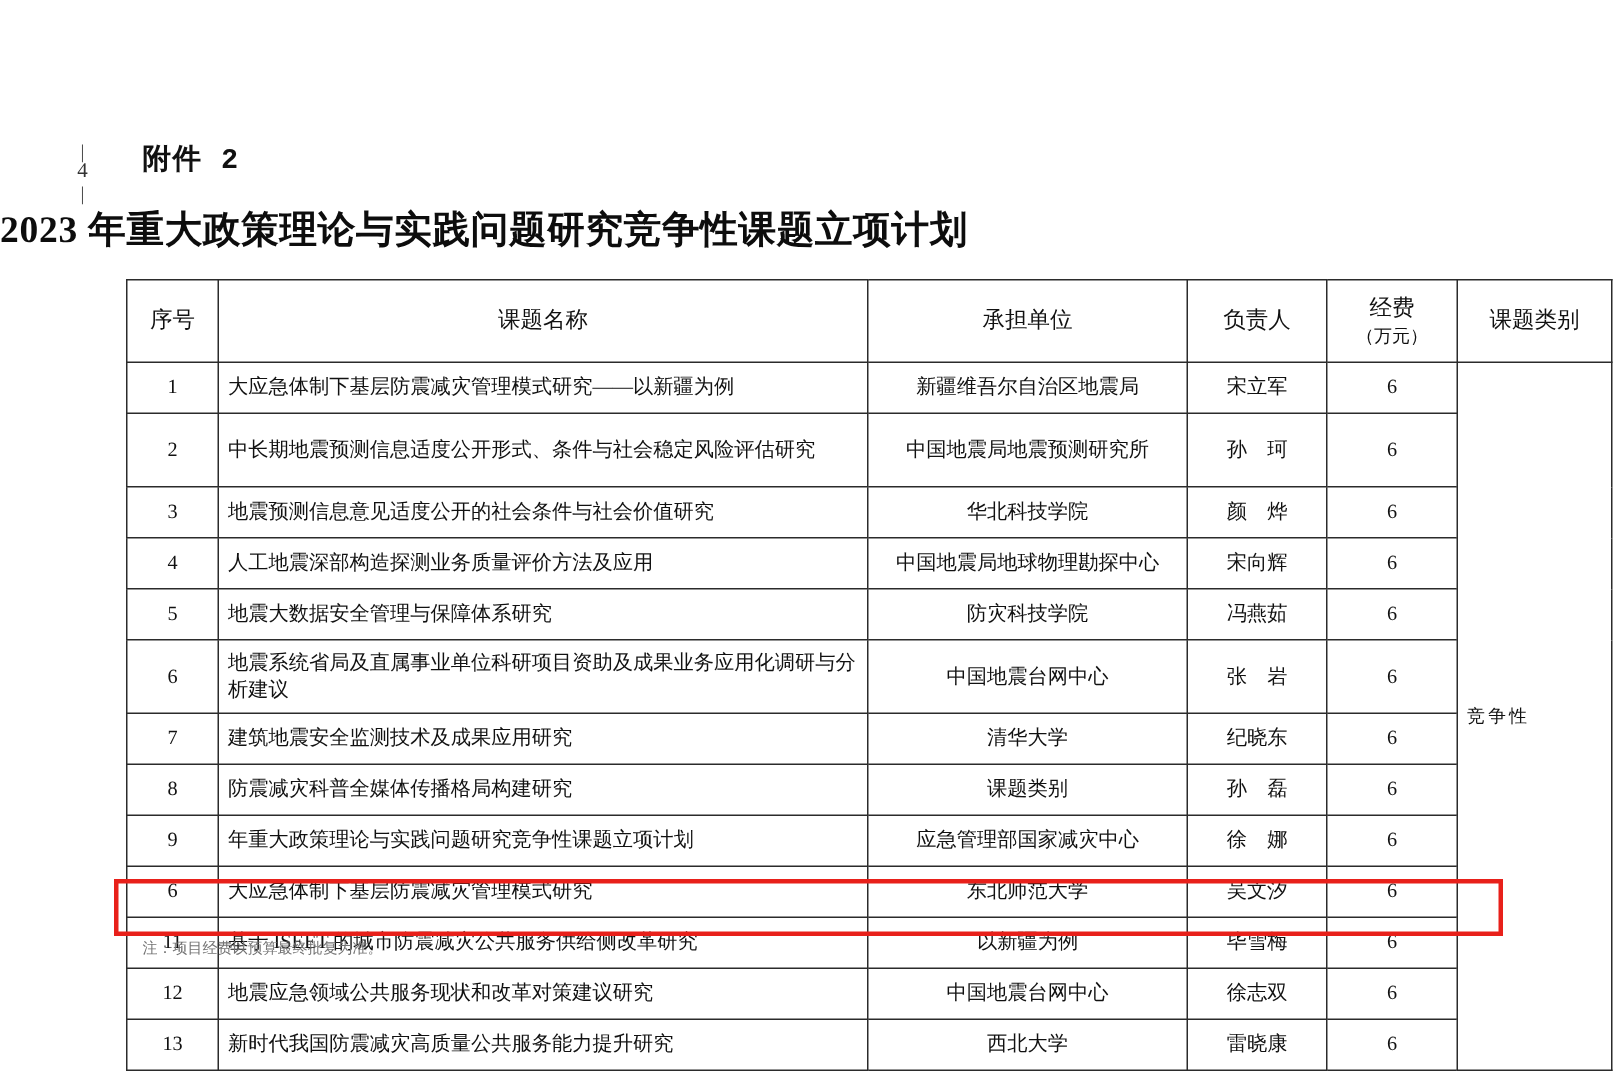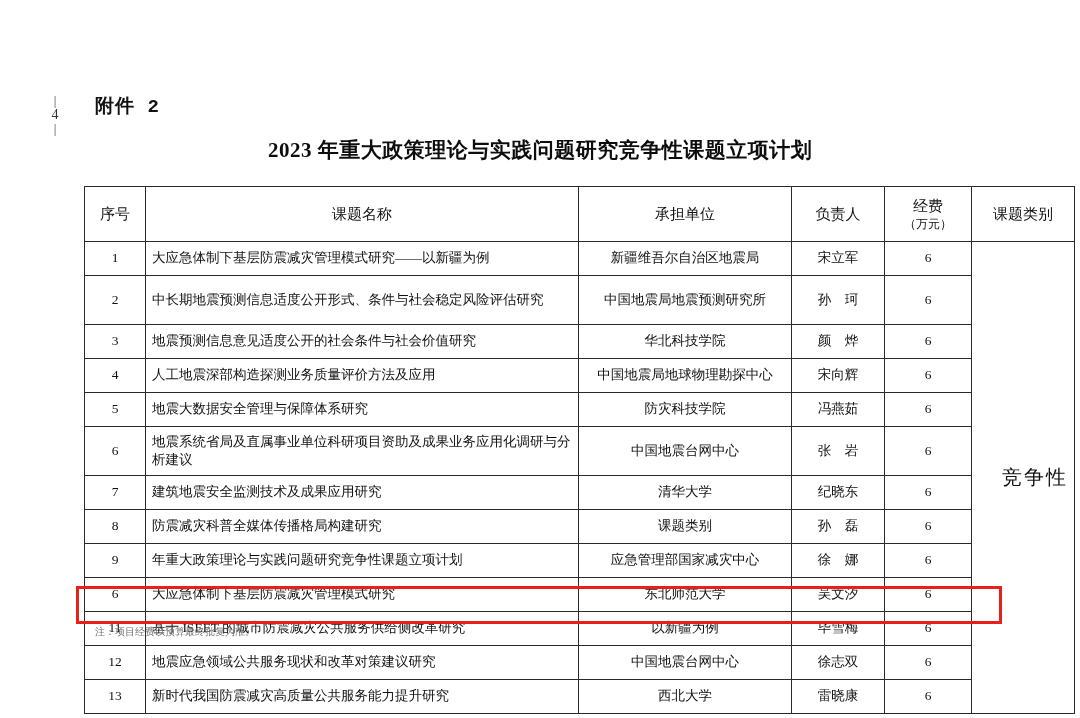--- a/index.html
+++ b/index.html
@@ -52,24 +52,23 @@
     font-weight: 700;
     letter-spacing: 1px;
     color: #111;
   }
 
   .doc-title {
     position: absolute;
     left: 0;
     right: 0;
     top: 136px;
-    text-align: center;
     font-family: "Liberation Serif", serif;
     font-weight: 700;
-    font-size: 21px;
+    font-size: 25px;
     letter-spacing: 0.5px;
     color: #0d0d0d;
   }
 
   table.plan {
     position: absolute;
     left: 84px;
     top: 186px;
     width: 912px;
     border-collapse: collapse;
@@ -99,22 +98,22 @@
 
   .fund-head {
     line-height: 1.25;
     font-size: 14px;
   }
   .fund-head small {
     display: block;
     font-size: 12px;
   }
   .cat-cell {
-    text-align: right;
-    font-size: 20px;
+    text-align: left;
+    font-size: 12px;
     letter-spacing: 2px;
   }
   .row-tall td { height: 42px; }
   .row-std td { height: 27px; }
 
   
   .highlight-box {
     position: absolute;
     left: 76px;
     top: 586px;

